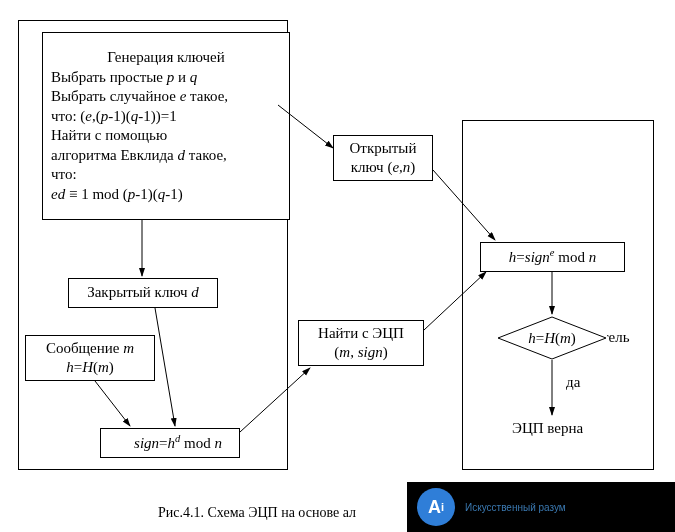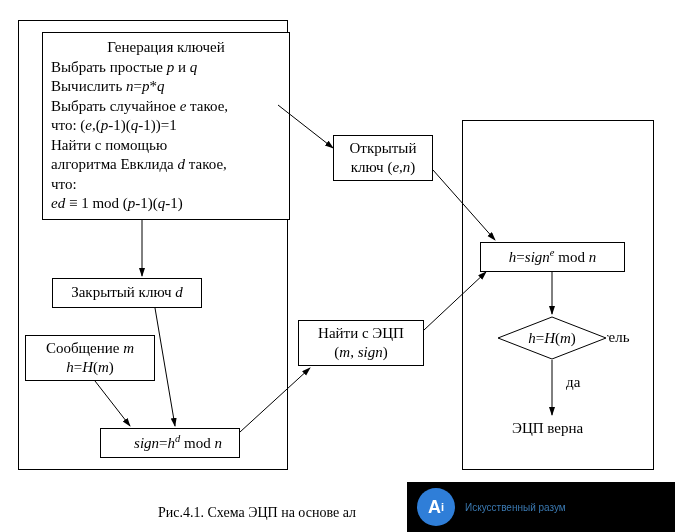--- a/index.html
+++ b/index.html
@@ -77,35 +77,34 @@
 </head>
 <body>
 
 <div class="frame" style="left:18px; top:20px; width:270px; height:450px;"></div>
 
 <div class="frame" style="left:462px; top:120px; width:192px; height:350px;"></div>
 
 <div class="box text-left" style="left:30px; top:32px; width:248px; height:188px; font-size:15px;margin-left:12px;">
   <div style="text-align:center; width:100%;">Генерация ключей</div>
   <div>Выбрать простые <i>p</i> и <i>q</i></div>
-  <div>Вычислить <i>n</i>=<i>p</i>*<i>q</i></div>
   <div>Выбрать случайное <i>e</i> такое,</div>
   <div>что: (<i>e</i>,(<i>p</i>-1)(<i>q</i>-1))=1</div>
   <div>Найти с помощью</div>
   <div>алгоритма Евклида <i>d</i> такое,</div>
   <div>что:</div>
   <div><i>ed</i> ≡ 1 mod (<i>p</i>-1)(<i>q</i>-1)</div>
 </div>
 
 <div class="box" style="left:333px; top:135px; width:100px; height:46px;">
   <div>Открытый</div>
   <div>ключ (<i>e</i>,<i>n</i>)</div>
 </div>
 
-<div class="box" style="left:52px; top:278px; width:150px; height:30px;">
+<div class="box" style="left:68px; top:278px; width:150px; height:30px;">
   <span>Закрытый ключ <i>d</i></span>
 </div>
 
 <div class="box" style="left:25px; top:335px; width:130px; height:46px;">
   <div>Сообщение <i>m</i></div>
   <div><i>h</i>=<i>H</i>(<i>m</i>)</div>
 </div>
 
 <div class="box" style="left:100px; top:428px; width:140px; height:30px;padding-left:16px;">
   <span><i>sign</i>=<i>h</i><sup>d</sup> mod <i>n</i></span>

